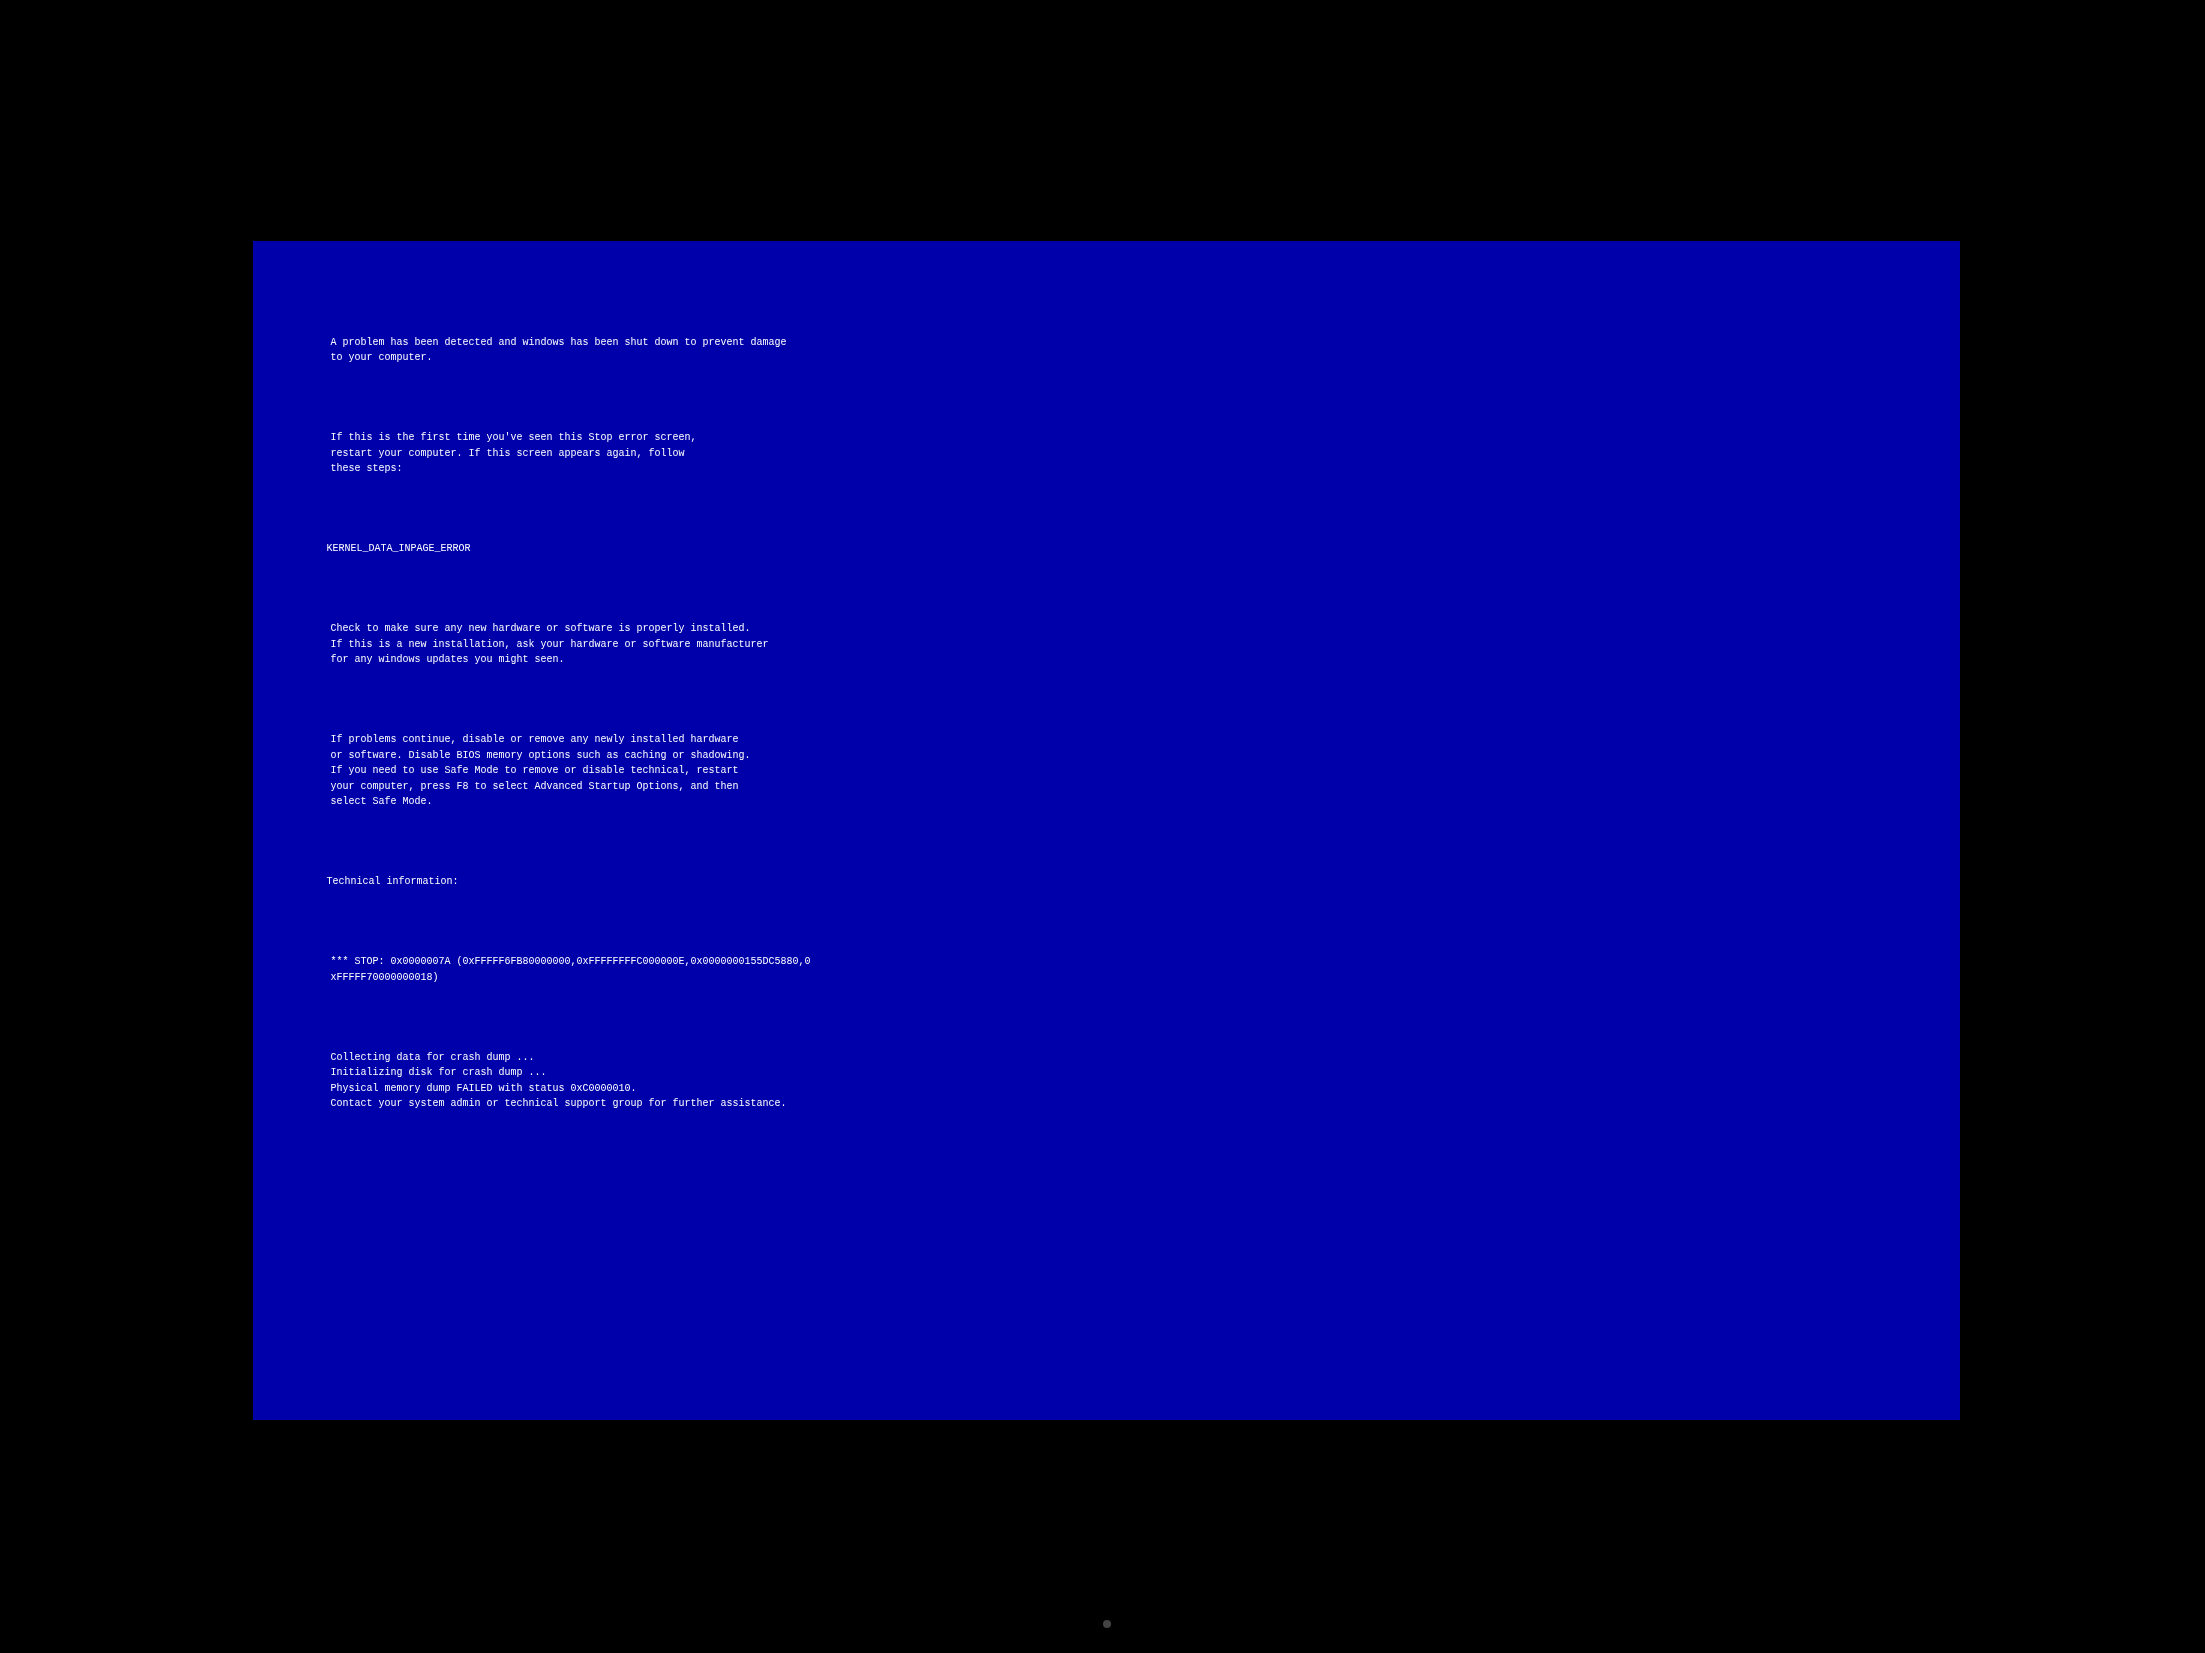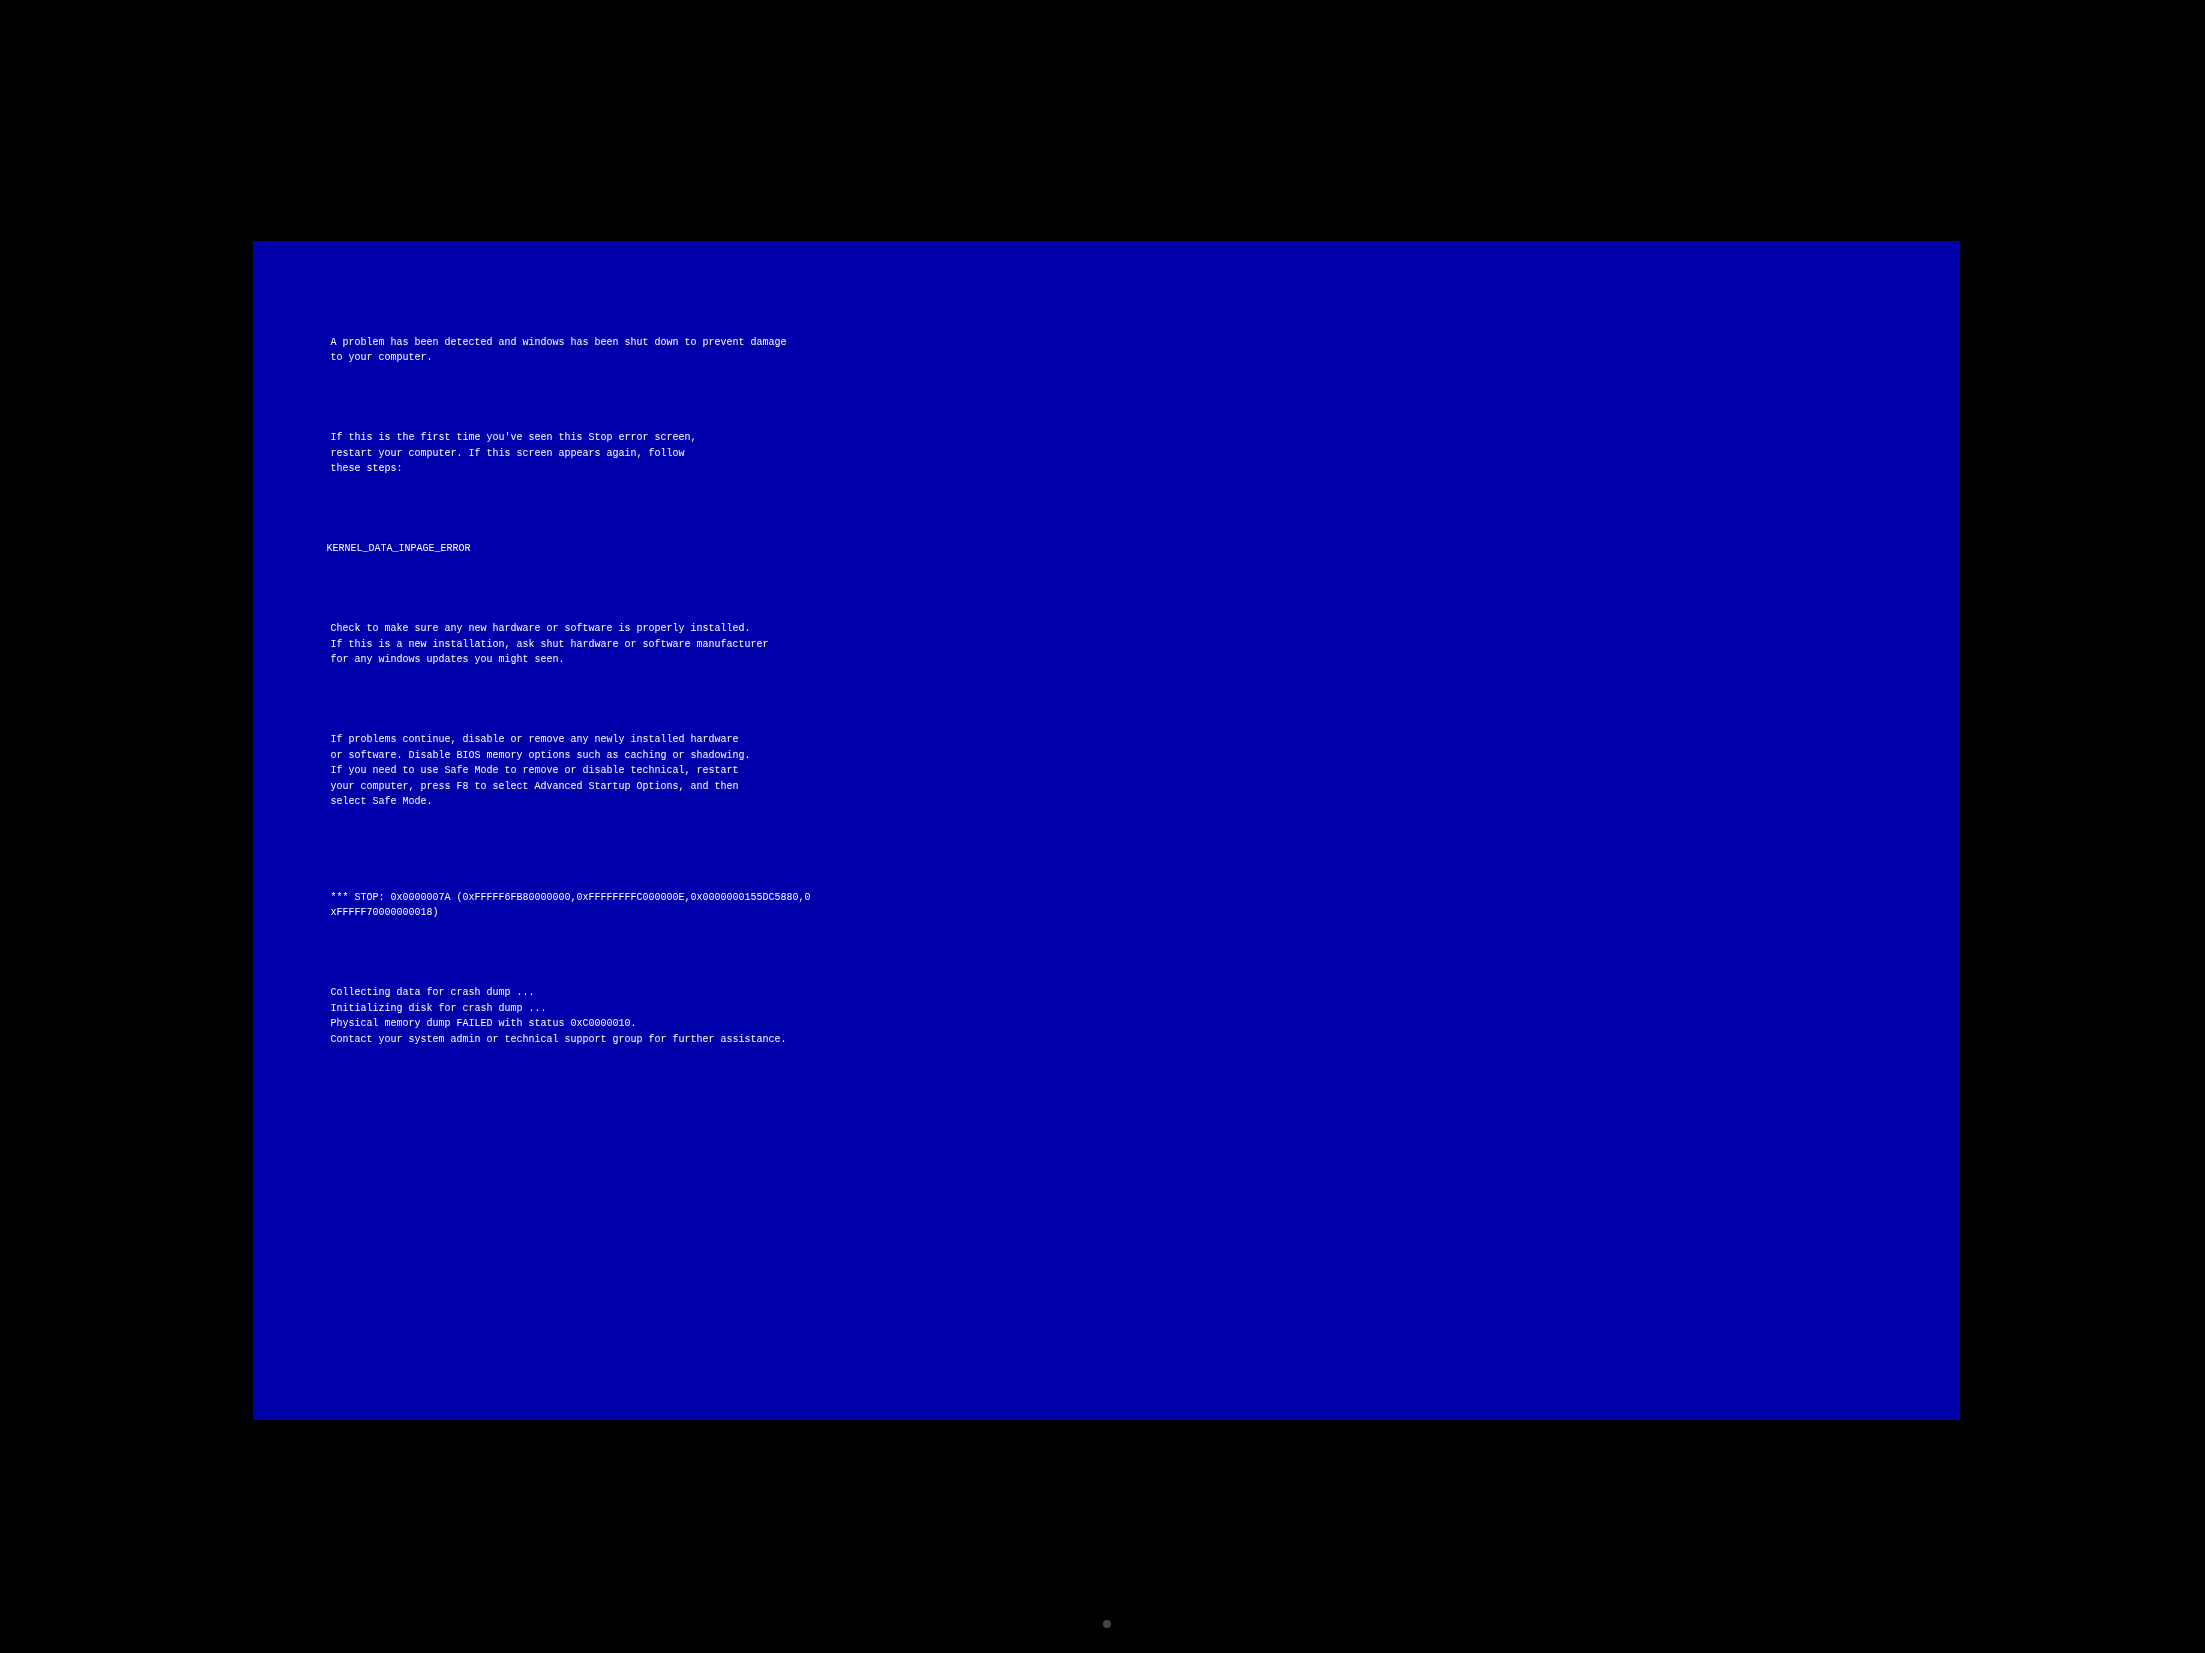--- a/index.html
+++ b/index.html
@@ -71,29 +71,30 @@
       <span class="block"><span>A problem has been detected and windows has been shut down to prevent damage</span>
 <span>to your computer.</span></span>
 
       <span class="block"><span>If this is the first time you've seen this Stop error screen,</span>
 <span>restart your computer. If this screen appears again, follow</span>
 <span>these steps:</span></span>
 
       <span class="block">KERNEL_DATA_INPAGE_ERROR</span>
 
       <span class="block"><span>Check to make sure any new hardware or software is properly installed.</span>
-<span>If this is a new installation, ask shut hardware or software manufacturer</span>
+<span>If this is a new installation, ask your hardware or software manufacturer</span>
 <span>for any windows updates you might seen.</span></span>
 
       <span class="block"><span>If problems continue, disable or remove any newly installed hardware</span>
 <span>or software. Disable BIOS memory options such as caching or shadowing.</span>
 <span>If you need to use Safe Mode to remove or disable technical, restart</span>
 <span>your computer, press F8 to select Advanced Startup Options, and then</span>
 <span>select Safe Mode.</span></span>
 
+      <span class="block">Technical information:</span>
 
       <span class="block"><span>*** STOP: 0x0000007A (0xFFFFF6FB80000000,0xFFFFFFFFC000000E,0x0000000155DC5880,0</span>
 <span>xFFFFF70000000018)</span></span>
 
       <span class="block"><span>Collecting data for crash dump ...</span>
 <span>Initializing disk for crash dump ...</span>
 <span>Physical memory dump FAILED with status 0xC0000010.</span>
 <span>Contact your system admin or technical support group for further assistance.</span></span>
     </div>
   </div>

